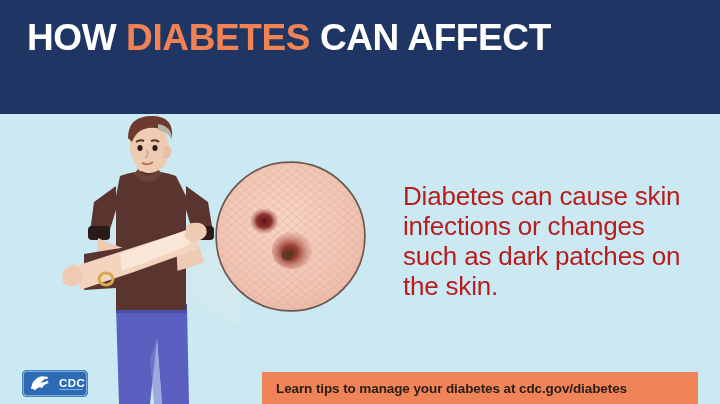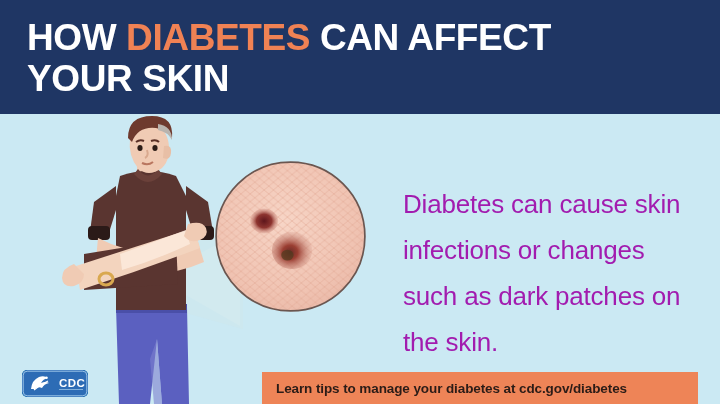--- a/index.html
+++ b/index.html
@@ -50,23 +50,23 @@
   }
 
   
   .description {
     position: absolute;
     left: 403px;
     top: 181px;
     width: 300px;
     margin: 0;
     font-size: 26px;
-    line-height: 46px;
+    line-height: 30px;
     font-weight: normal;
-    color: #a21caf;
+    color: #b91c1c;
     letter-spacing: -0.2px;
   }
 
   
   .illustration {
     position: absolute;
     left: 58px;
     top: 114px;
     width: 340px;
     height: 290px;
@@ -116,21 +116,21 @@
     overflow: hidden;
   }
   .cdc-logo-inner { display: block; }
 </style>
 </head>
 <body>
 
 <div id="poster">
 
   <div class="header-band">
-    <h1 class="header-title"><span>HOW </span><span class="accent">DIABETES</span><span> CAN AFFECT</span><br><span>YOUR SKIN</span></h1>
+    <h1 class="header-title"><span>HOW </span><span class="accent">DIABETES</span><span> CAN AFFECT</span><br></h1>
   </div>
 
   <div class="body-panel"></div>
 
   <div class="illustration">
     <svg class="ill-svg" width="340" height="290" viewBox="0 0 340 290">
 
       <polygon points="70,148 70,178 182,118 182,212" fill="#dceff3" opacity="0.55"></polygon>
       <polygon points="60,130 185,105 185,215 60,180" fill="#cfe7ec" opacity="0.5"></polygon>
 

